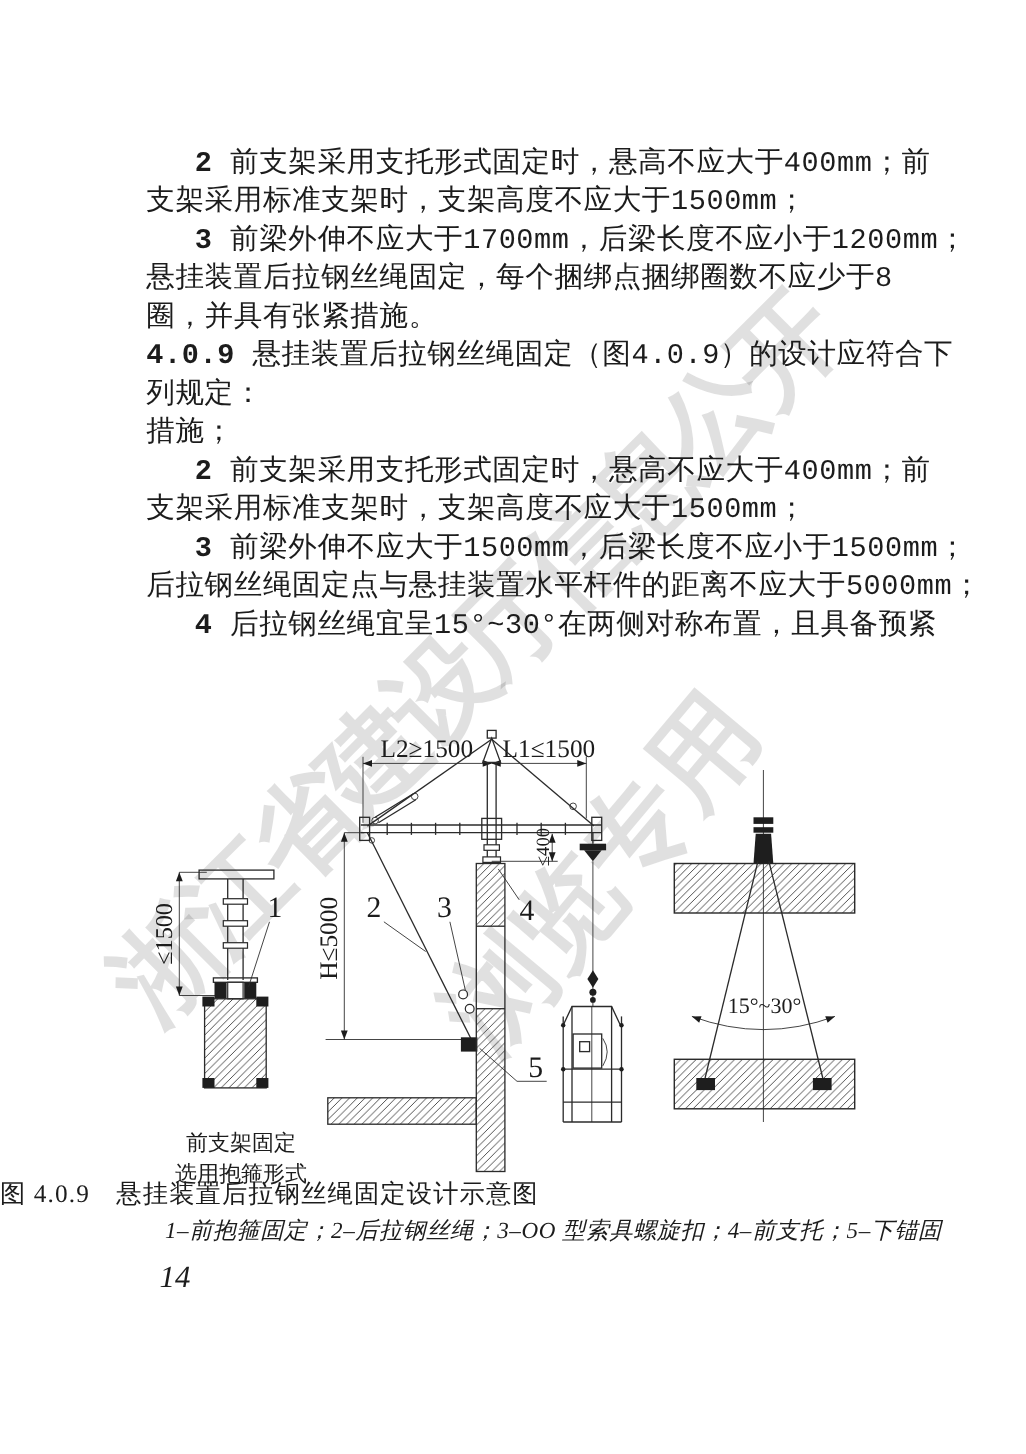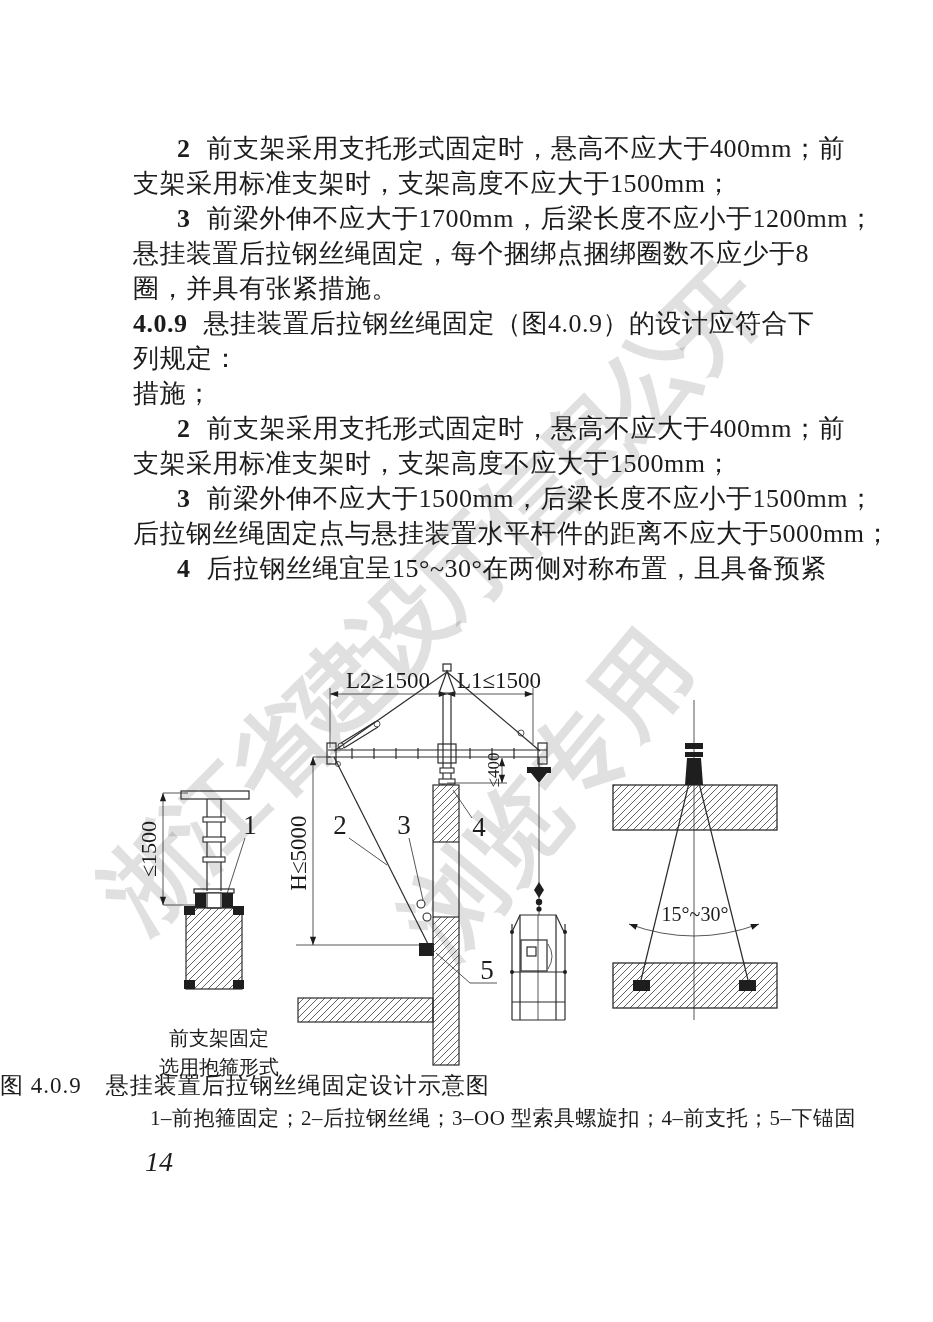--- a/index.html
+++ b/index.html
@@ -13,39 +13,39 @@
   .wm{
     position:absolute; white-space:nowrap; pointer-events:none;
     font-family:"Liberation Sans","DejaVu Sans",sans-serif;
     font-weight:700; font-size:96px; line-height:96px;
     color:rgba(0,0,0,0.12); transform-origin:0 50%; z-index:1;
   }
   .wm1{left:119px; top:863px; transform:rotate(-45deg); letter-spacing:-8px;}
   .wm2{left:424px; top:892px; transform:rotate(-50deg); letter-spacing:0px;}
   
   .text-block{
-    position:absolute; left:133px; top:131px; width:676px; z-index:2;
+    position:absolute; left:133px; top:131px; width:676px; z-index:2;font-family:Liberation Mono, monospace;
   }
   .bline{
     height:35px; line-height:35px; font-size:26px;
     letter-spacing:0.5px; white-space:nowrap;
   }
   .bline .num{font-weight:700; margin-right:16px;}
   .bline.ind{padding-left:44px;}
   
   .fig{position:absolute; left:130px; top:650px; width:680px; height:432px; z-index:2;}
   .fig svg{width:100%; height:100%;}
   .fig text{fill:#1c1c1c; font-family:"Liberation Serif","DejaVu Serif",serif;}
   .caption{
     position:absolute; left:0; width:912px; top:1070px; 
     font-size:23px; letter-spacing:1px; z-index:2;
   }
   .legend{
     position:absolute; left:150px; top:1104px; width:700px;
-    font-size:21px; letter-spacing:0.5px; z-index:2; white-space:nowrap;
+    font-size:21px; letter-spacing:0.5px; z-index:2; white-space:nowrap;font-style:italic;
   }
   .pagenum{
     position:absolute; left:145px; top:1146px; font-size:28px;
     font-style:italic; z-index:2;font-family:Liberation Serif, serif;
   }
   .k{stroke:#2b2b2b; fill:none; stroke-width:1.2;}
   .thin{stroke:#2b2b2b; fill:none; stroke-width:0.8;}
   .blk{fill:#1e1e1e; stroke:none;}
   .wht{fill:#ffffff; stroke:#2b2b2b; stroke-width:1.1;}
 </style>

